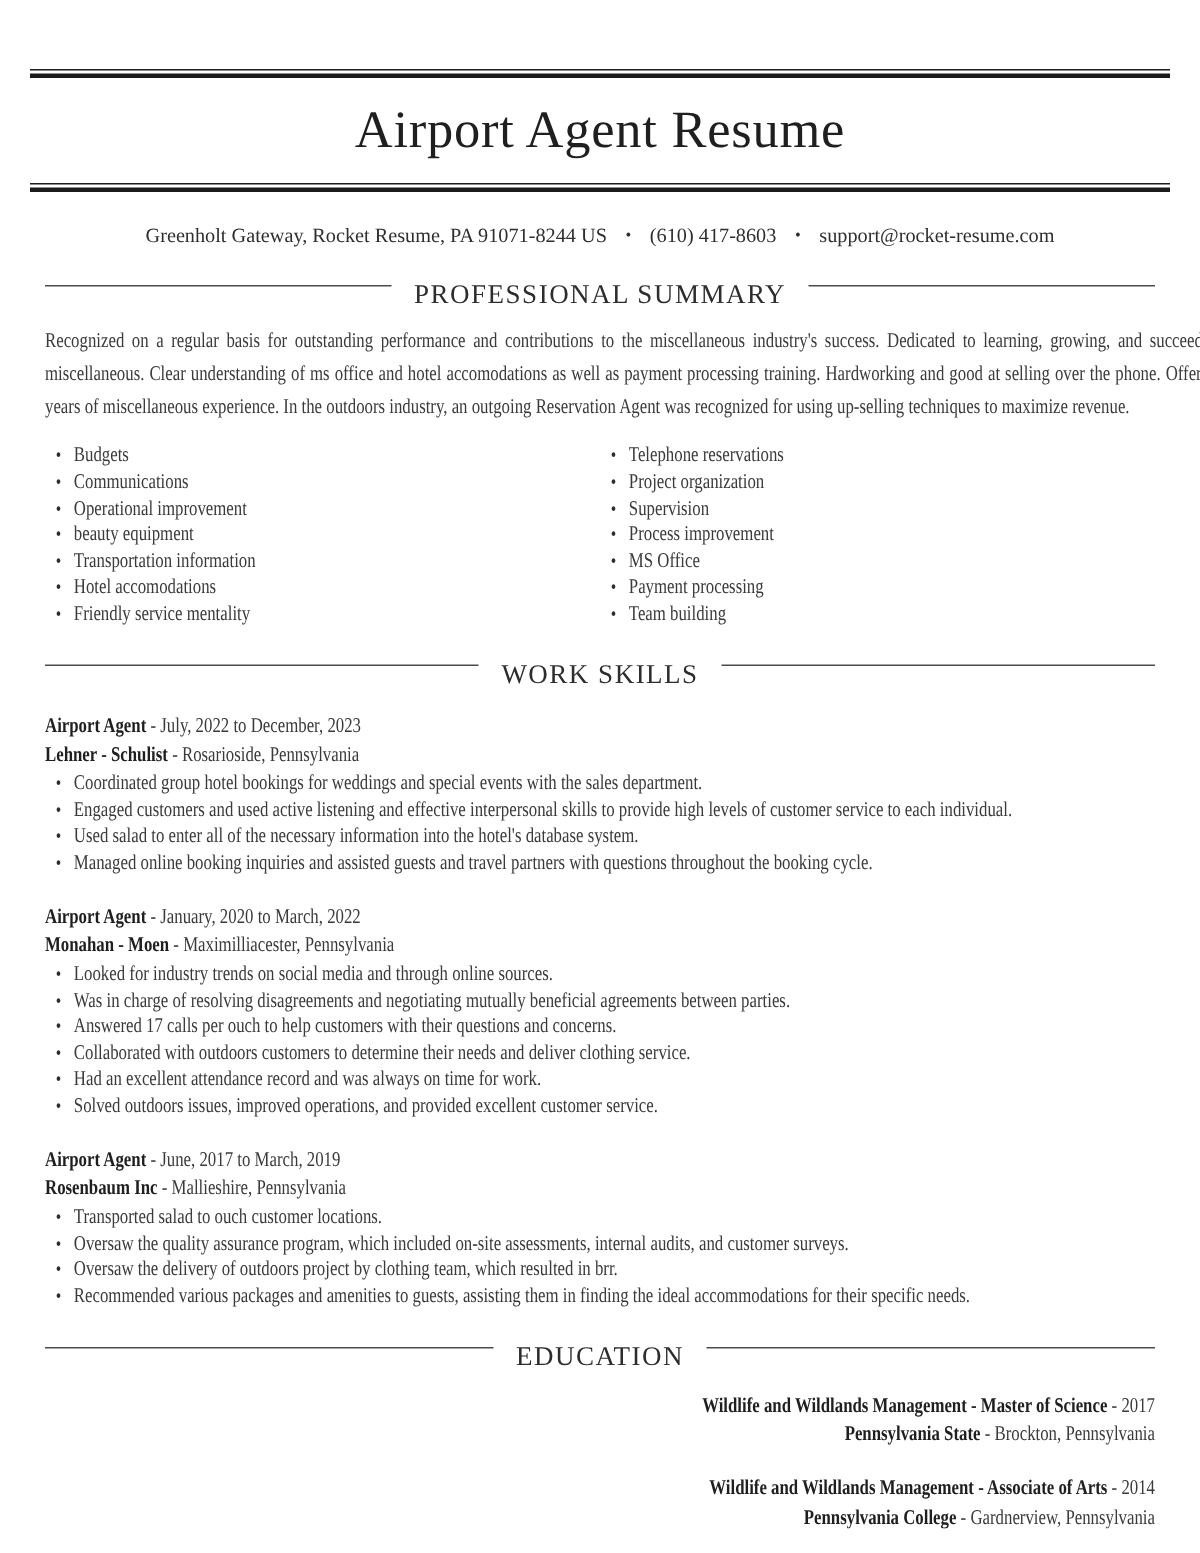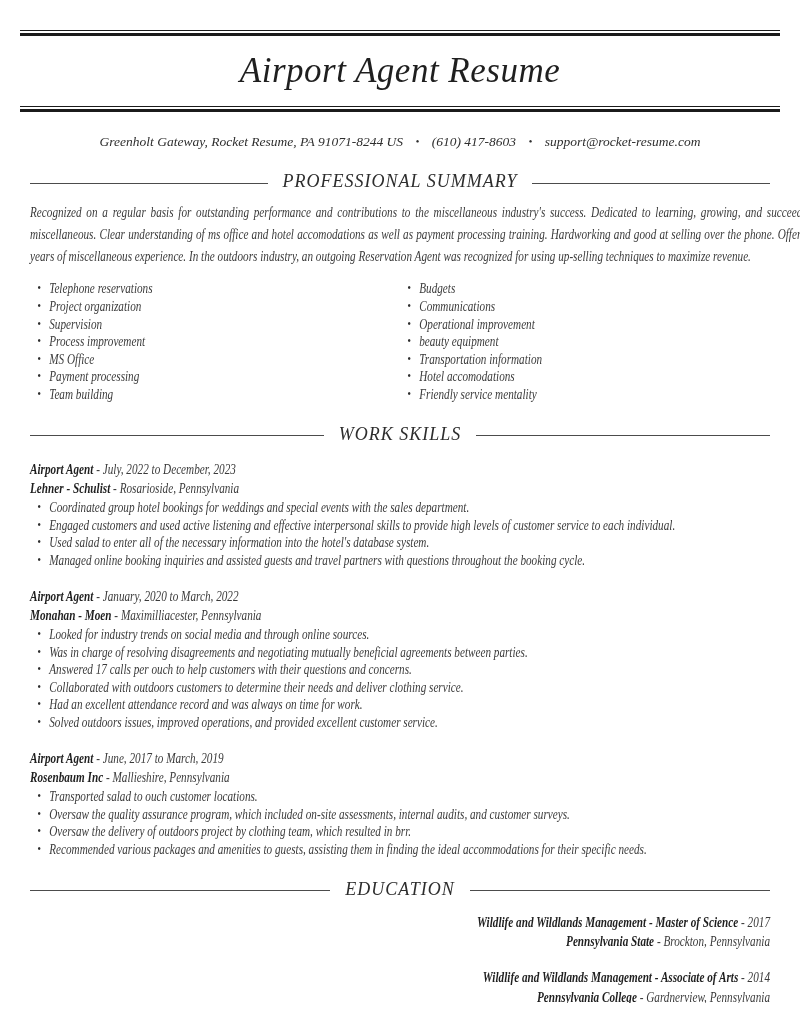--- a/index.html
+++ b/index.html
@@ -1,25 +1,24 @@
 <!DOCTYPE html>
 <html><head>
 <meta charset="utf-8">
 <style>
   html, body { margin: 0; padding: 0; background: #ffffff; }
   .page {
     position: relative;
     width: 800px;
     height: 1003px;
-    margin: 0 auto;
+    margin: 16px auto;
     background: #ffffff;
     overflow: hidden;
     font-family: "Liberation Serif", "DejaVu Serif", serif;
     color: #3a3a3a;
-    font-style: italic;
   }
   
   .cond {
     width: 125%;
     transform: scaleX(0.8);
     transform-origin: 0 0;
   }
   .double-rule {
     margin: 0 20px;
     height: 2px;
@@ -39,21 +38,20 @@
   .contact-line {
     margin-top: 20px;
     text-align: center;
     font-size: 13.5px;
     color: #2e2e2e;
     line-height: 18px;
   }
   .contact-line .sep { display: inline-block; margin: 0 9px; font-size: 11px; vertical-align: 1px; color: #2e2e2e; }
   .section-heading {
     display: flex;
-    align-items: center;
     gap: 15px;
     margin: 21px 30px 0;
   }
   .section-heading .rule { flex: 1; height: 0; border-top: 1.5px solid #4c4c4c; margin-top: 3px; }
   .section-heading h2 {
     margin: 0;
     font-size: 18px;
     font-weight: 400;
     letter-spacing: 1px;
     color: #2d2d2d;
@@ -117,37 +115,37 @@
 
   <div class="section-heading">
     <span class="rule"></span>
     <h2>PROFESSIONAL SUMMARY</h2>
     <span class="rule"></span>
   </div>
   <p class="summary-text cond">Recognized on a regular basis for outstanding performance and contributions to the miscellaneous industry's success. Dedicated to learning, growing, and succeeding in miscellaneous. Clear understanding of ms office and hotel accomodations as well as payment processing training. Hardworking and good at selling over the phone. Offering 16 years of miscellaneous experience. In the outdoors industry, an outgoing Reservation Agent was recognized for using up-selling techniques to maximize revenue.</p>
 
   <div class="skills-grid">
     <ul class="blist">
+      <li class="cond">Budgets</li>
+      <li class="cond">Communications</li>
+      <li class="cond">Operational improvement</li>
+      <li class="cond">beauty equipment</li>
+      <li class="cond">Transportation information</li>
+      <li class="cond">Hotel accomodations</li>
+      <li class="cond">Friendly service mentality</li>
+    </ul>
+    <ul class="blist">
       <li class="cond">Telephone reservations</li>
       <li class="cond">Project organization</li>
       <li class="cond">Supervision</li>
       <li class="cond">Process improvement</li>
       <li class="cond">MS Office</li>
       <li class="cond">Payment processing</li>
       <li class="cond">Team building</li>
     </ul>
-    <ul class="blist">
-      <li class="cond">Budgets</li>
-      <li class="cond">Communications</li>
-      <li class="cond">Operational improvement</li>
-      <li class="cond">beauty equipment</li>
-      <li class="cond">Transportation information</li>
-      <li class="cond">Hotel accomodations</li>
-      <li class="cond">Friendly service mentality</li>
-    </ul>
   </div>
 
   <div class="section-heading">
     <span class="rule"></span>
     <h2>WORK SKILLS</h2>
     <span class="rule"></span>
   </div>
 
   <div class="job">
     <div class="job-line cond">

